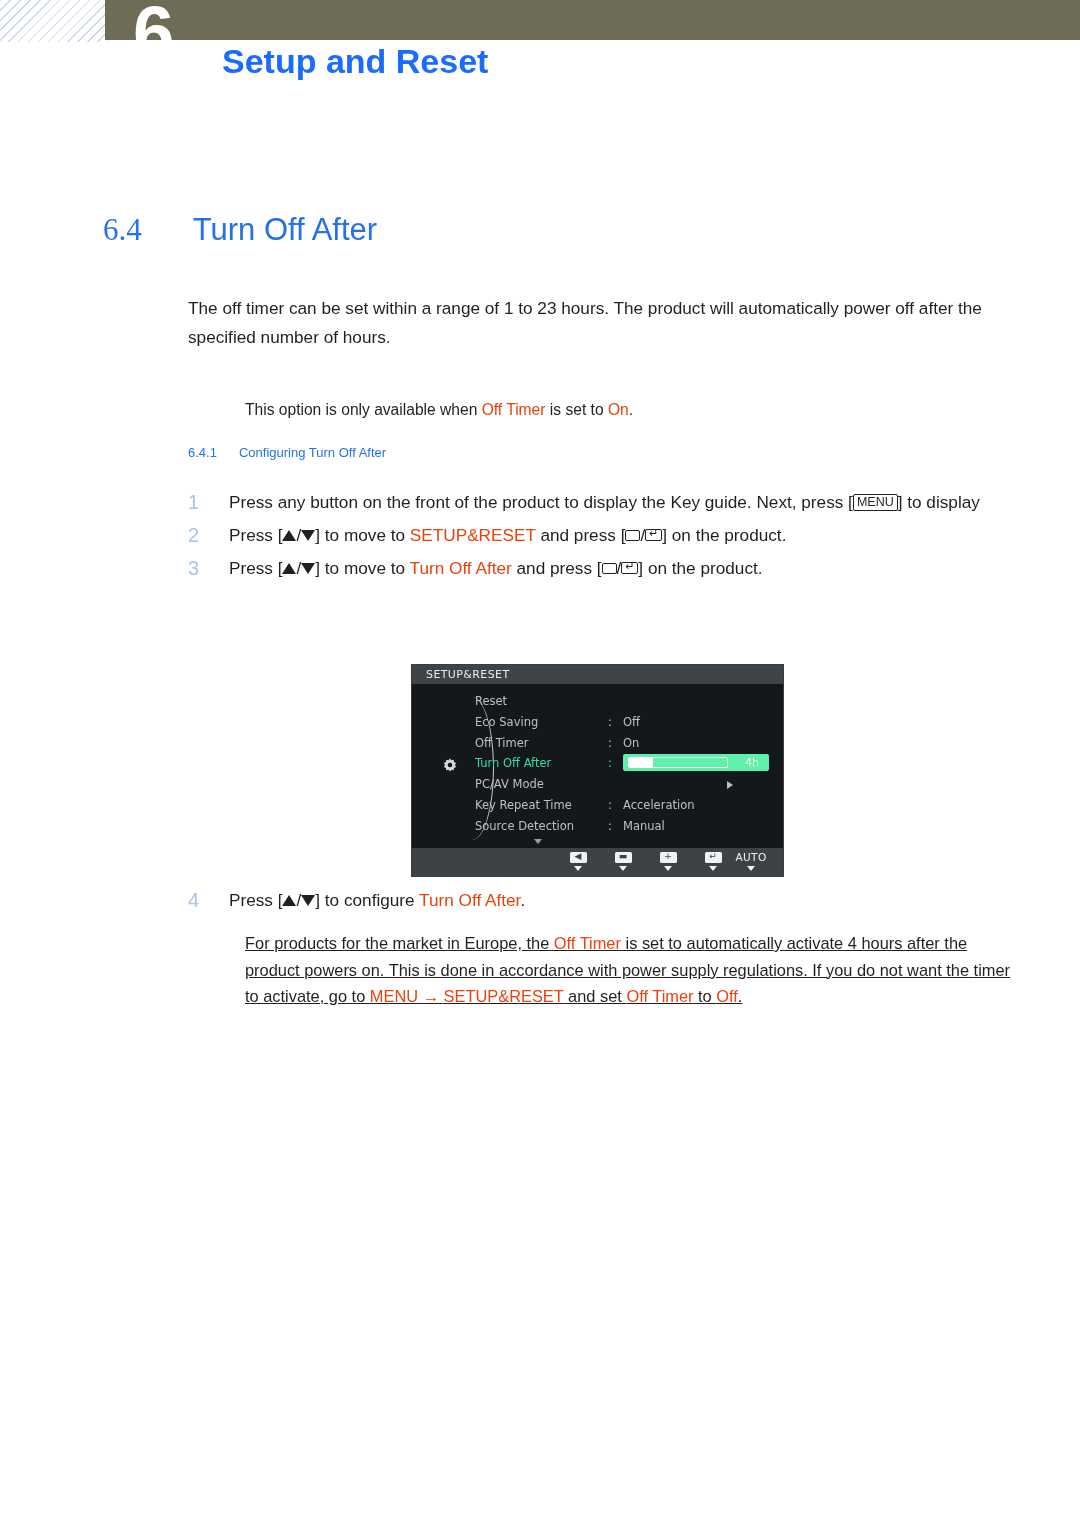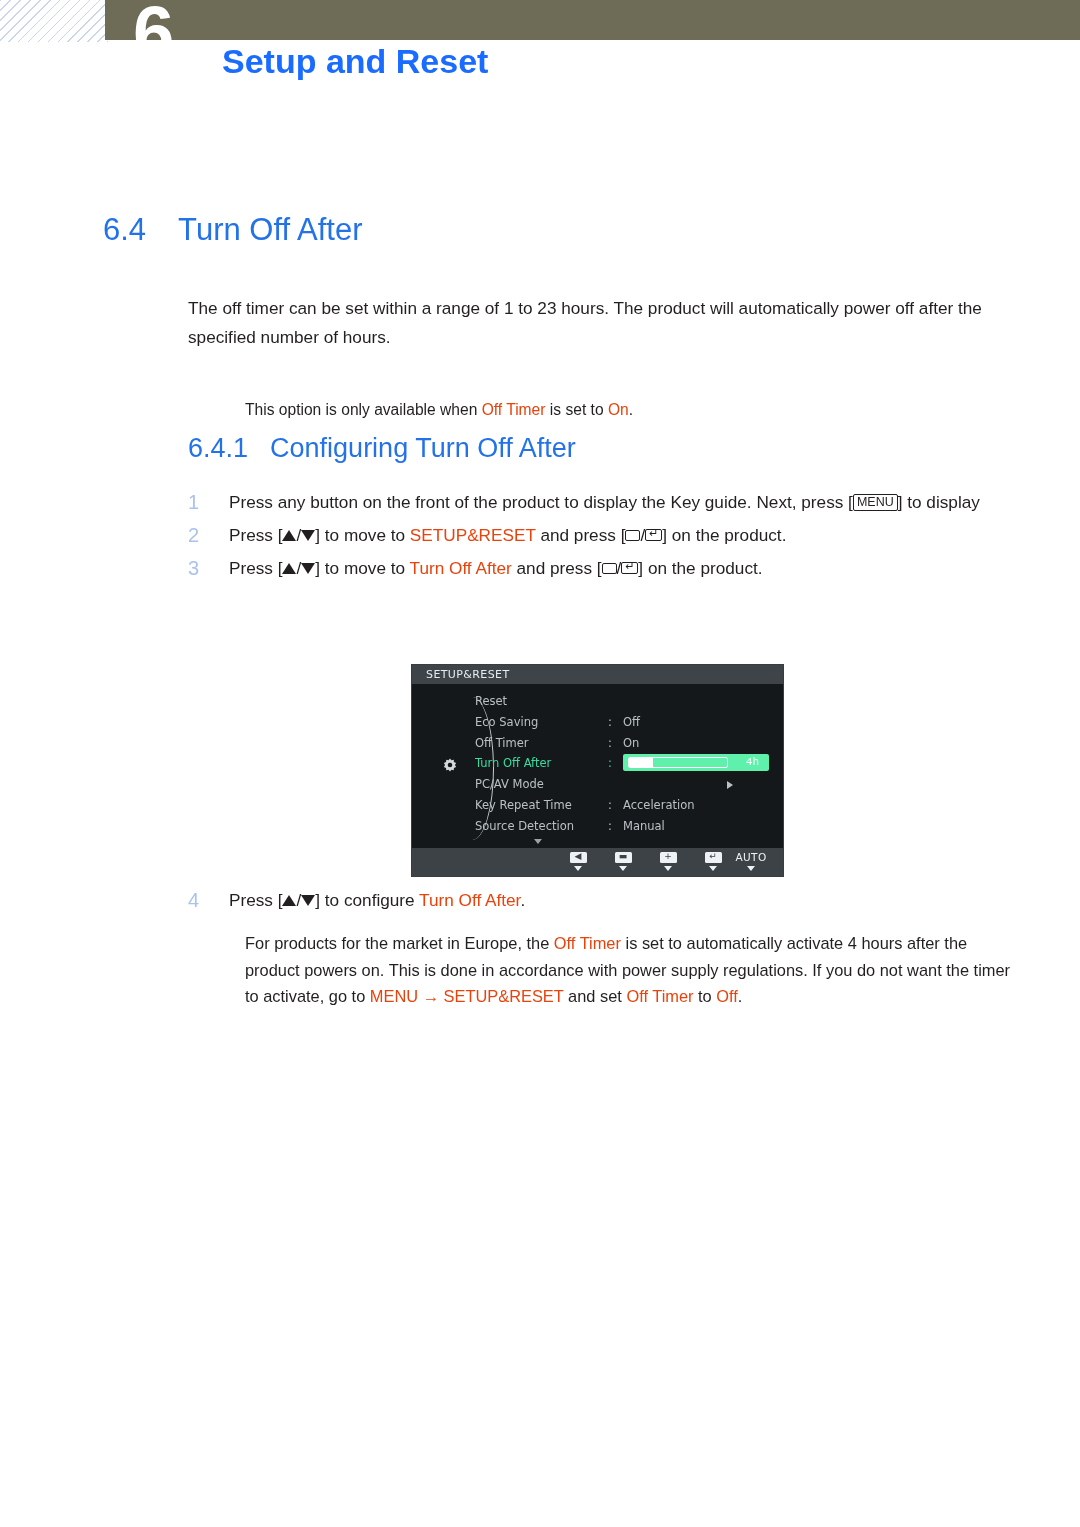--- a/index.html
+++ b/index.html
@@ -61,21 +61,21 @@
   
   .section-head {
     position: absolute;
     left: 103px;
     top: 212px;
     color: #2472e8;
     font-size: 31px;
     letter-spacing: 0px;
     white-space: nowrap;
   }
-  .section-head .num { margin-right: 32px; }
+  .section-head .num { margin-right: 51px; font-family: Liberation Serif, serif; }
 
   
   .intro {
     position: absolute;
     left: 188px;
     top: 294px;
     width: 830px;
     font-size: 17.2px;
     line-height: 29px;
     color: #231f20;
@@ -88,23 +88,23 @@
     width: 770px;
     font-size: 15.6px;
     line-height: 26px;
     color: #231f20;
     margin-top: 25px;
   }
 
   .sub-head {
     position: absolute;
     left: 188px;
-    top: 433px;
+    top: 445px;
     color: #2472e8;
-    font-size: 27px;
+    font-size: 13px;
     white-space: nowrap;
   }
   .sub-head .num { margin-right: 22px; }
 
   
   .steps {
     position: absolute;
     left: 188px;
     top: 486px;
     width: 834px;
@@ -280,21 +280,20 @@
     height: 100%;
     background: #ffffff;
   }
   .slider-val {
     position: absolute;
     right: 10px;
     top: 0;
     font-size: 11px;
     line-height: 17px;
     color: #ffffff;
-    font-family: Liberation Mono, monospace;
   }
   .row-arrow {
     position: absolute;
     left: 252px;
     top: 7px;
     width: 0; height: 0;
     border-top: 4px solid transparent;
     border-bottom: 4px solid transparent;
     border-left: 6px solid #b9c1c5;
   }
@@ -369,20 +368,21 @@
   .step4 .body { padding-left: 41px; }
 
   .europe {
     position: absolute;
     left: 245px;
     top: 930px;
     width: 770px;
     font-size: 16.4px;
     line-height: 26.5px;
     color: #231f20;
+    text-decoration: underline;
   }
 
   
   .footer-bar {
     position: absolute;
     left: 105px;
     top: 1487px;
     width: 975px;
     height: 40px;
     background: #dcd8c4;

